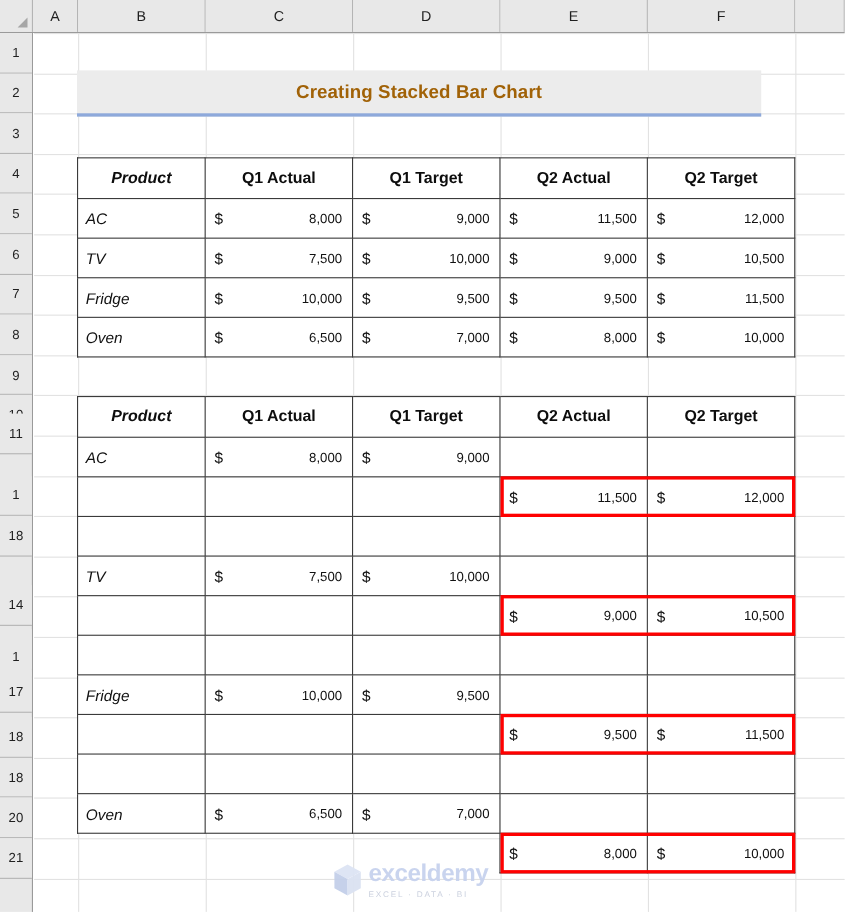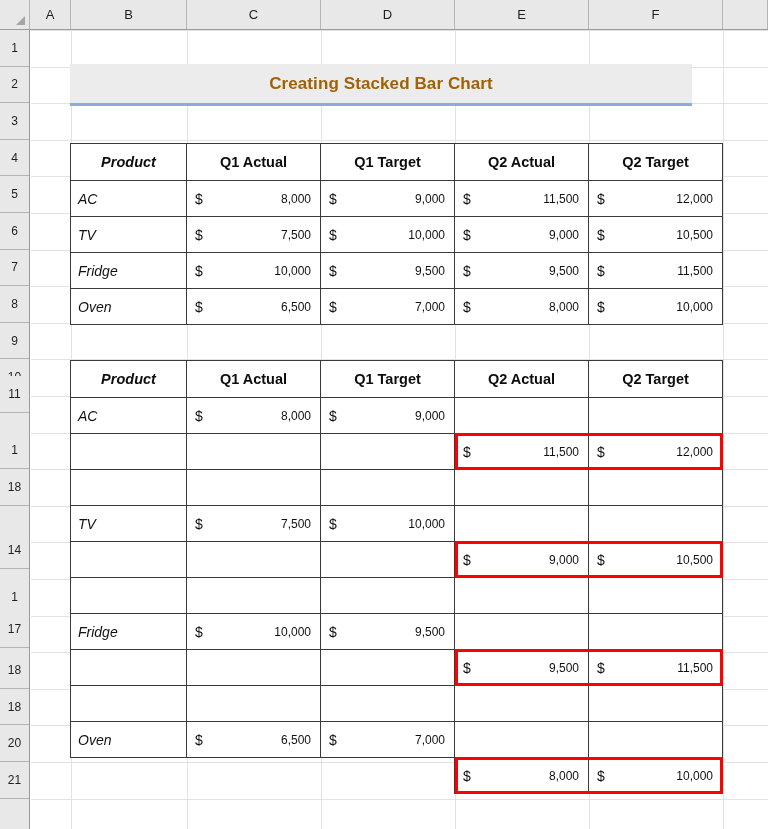--- a/index.html
+++ b/index.html
@@ -646,14 +646,25 @@
       </tbody>
   </table>
 
   <div id="redboxes">
       <div class="redbox" style="left: 455px; width: 268px; top: 433px; height: 37px;"></div>
       <div class="redbox" style="left: 455px; width: 268px; top: 541px; height: 37px;"></div>
       <div class="redbox" style="left: 455px; width: 268px; top: 649px; height: 37px;"></div>
       <div class="redbox" style="left: 455px; width: 268px; top: 757px; height: 37px;"></div>
     </div>
 
+  <div class="watermark">
+    <svg class="wm-cube" viewBox="0 0 26 30">
+      <polygon points="13,1 25,7.5 13,14 1,7.5" fill="#dde4f4"></polygon>
+      <polygon points="1,7.5 13,14 13,29 1,22.5" fill="#c3cfe9"></polygon>
+      <polygon points="25,7.5 13,14 13,29 25,22.5" fill="#dbe2f2"></polygon>
+    </svg>
+    <div class="wm-text">
+      <div class="wm-name">exceldemy</div>
+      <div class="wm-sub">EXCEL · DATA · BI</div>
+    </div>
+  </div>
 
 </div>
 
 </body></html>

